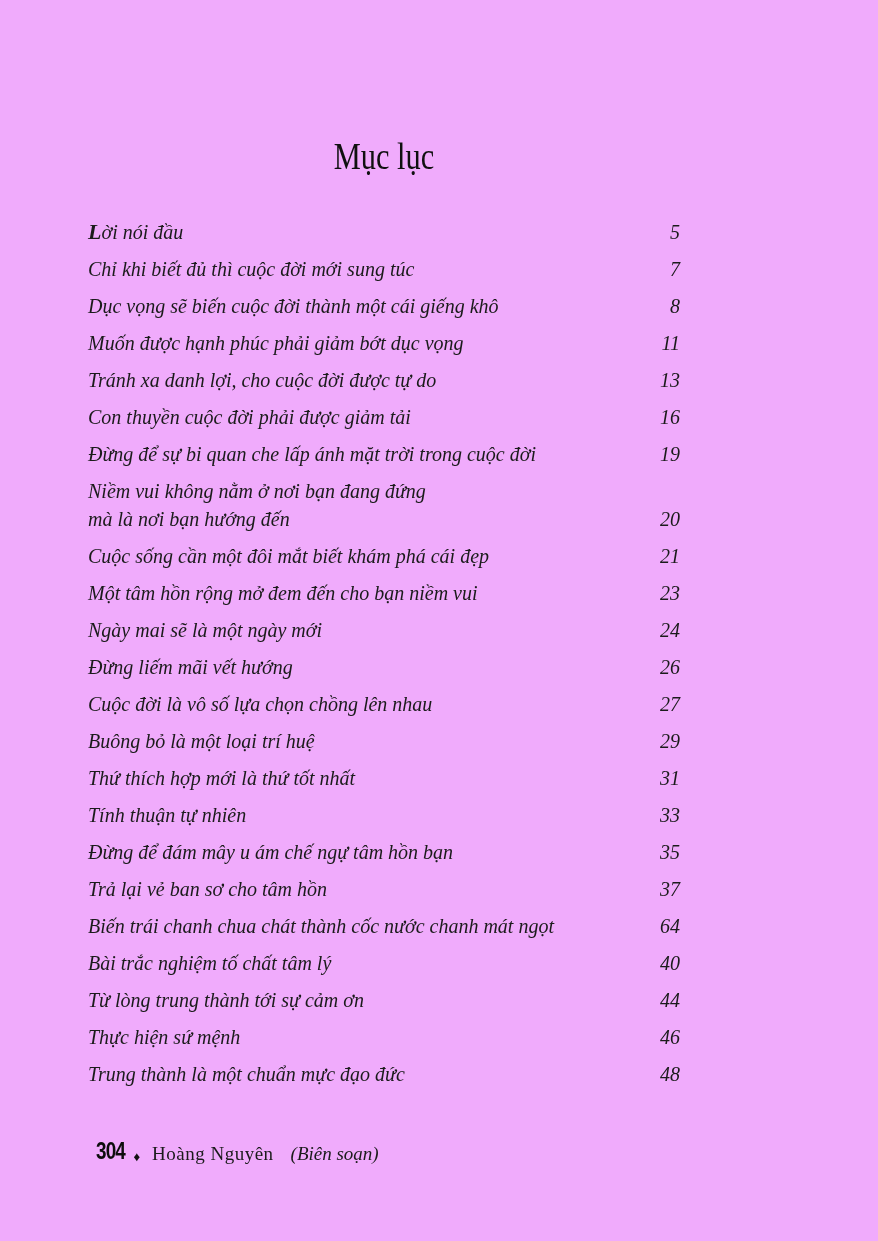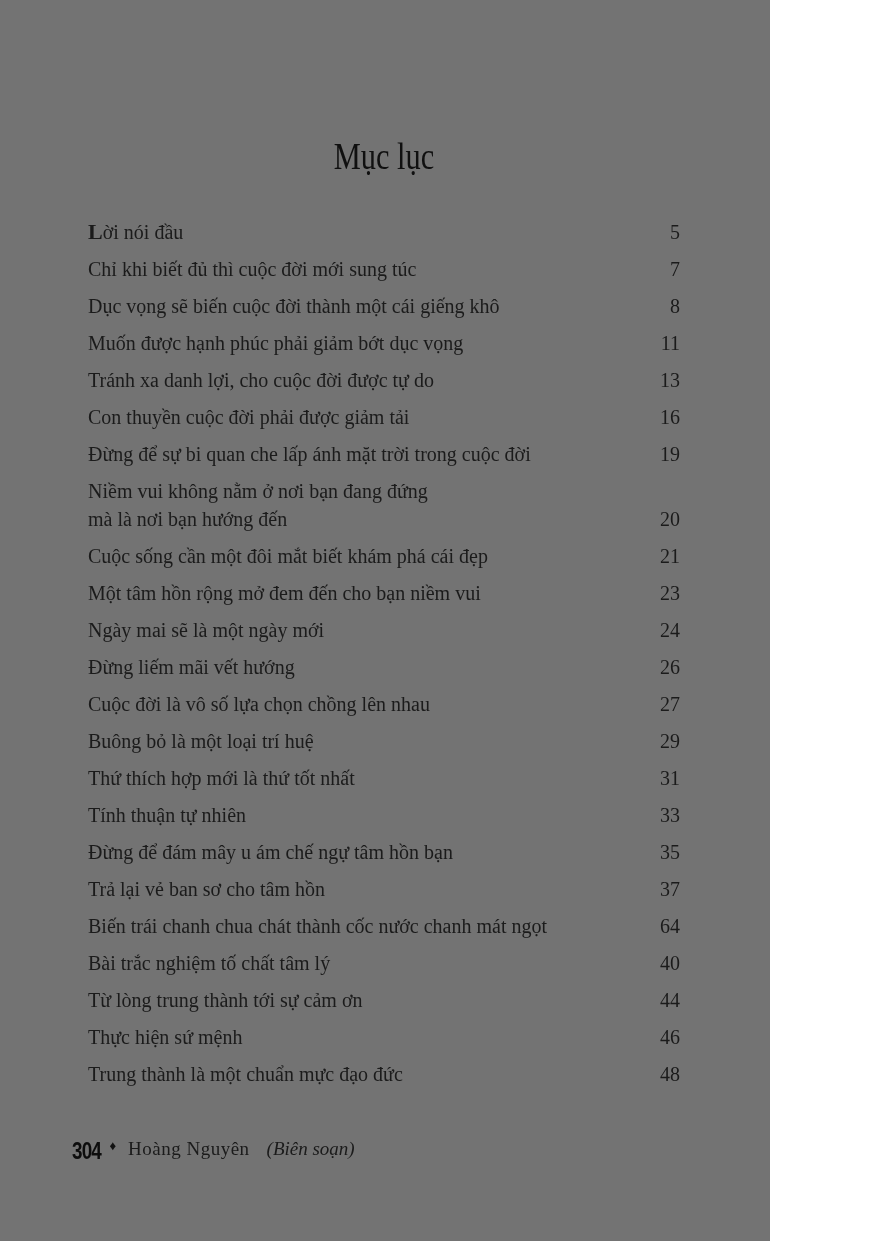--- a/index.html
+++ b/index.html
@@ -2,23 +2,23 @@
 <html><head>
 <meta charset="utf-8">
 <style>
   html, body {
     margin: 0;
     padding: 0;
     background: #ffffff;
   }
   .page {
     position: relative;
-    width: 770px;
+    width: 878px;
     height: 1241px;
-    background: #737373;
+    background: #f0abfc;
     font-family: "Liberation Serif", serif;
     color: #1b1b1b;
     overflow: hidden;
   }
   .content-col {
     position: absolute;
     left: 88px;
     top: 0;
     width: 592px;
   }
@@ -29,20 +29,21 @@
     font-size: 38px;
     font-weight: 500;
     letter-spacing: 0px;
     transform: scaleX(0.80);
     transform-origin: 50% 50%;
     font-family: "Liberation Serif", serif;
     color: #101010;
   }
   .toc-list {
     margin-top: 40px;
+    font-style: italic;
   }
   .toc-row {
     display: flex;
     align-items: flex-end;
     margin-bottom: 9px;
   }
   .toc-title {
     flex: 1 1 auto;
     min-width: 0;
     padding-right: 12px;
@@ -58,24 +59,24 @@
   }
   .toc-page {
     flex: 0 0 auto;
     font-size: 20px;
     line-height: 28px;
     text-align: right;
     min-width: 34px;
   }
   .page-footer {
     position: absolute;
-    left: 72px;
+    left: 96px;
     top: 1138px;
     display: flex;
-    align-items: flex-start;
+    align-items: flex-end;
     white-space: nowrap;
   }
   .folio-number {
     font-family: "Liberation Sans", sans-serif;
     font-weight: 700;
     font-size: 23px;
     letter-spacing: -1px;
     transform: scaleX(0.82);
     transform-origin: left center;
     color: #0d0d0d;

